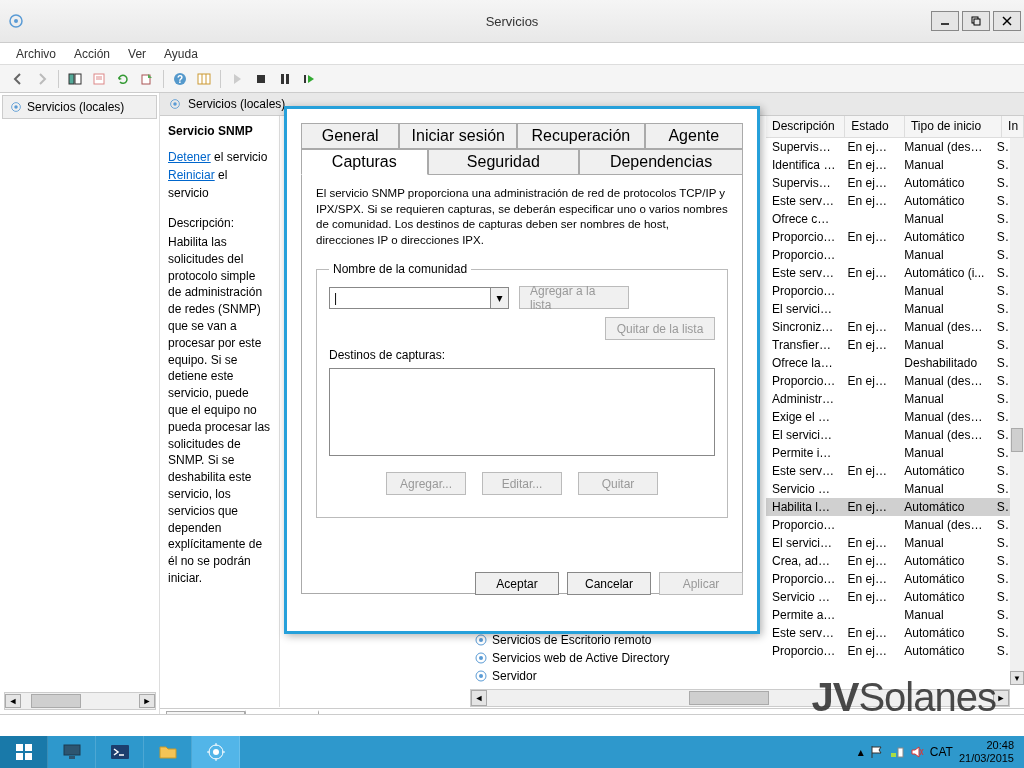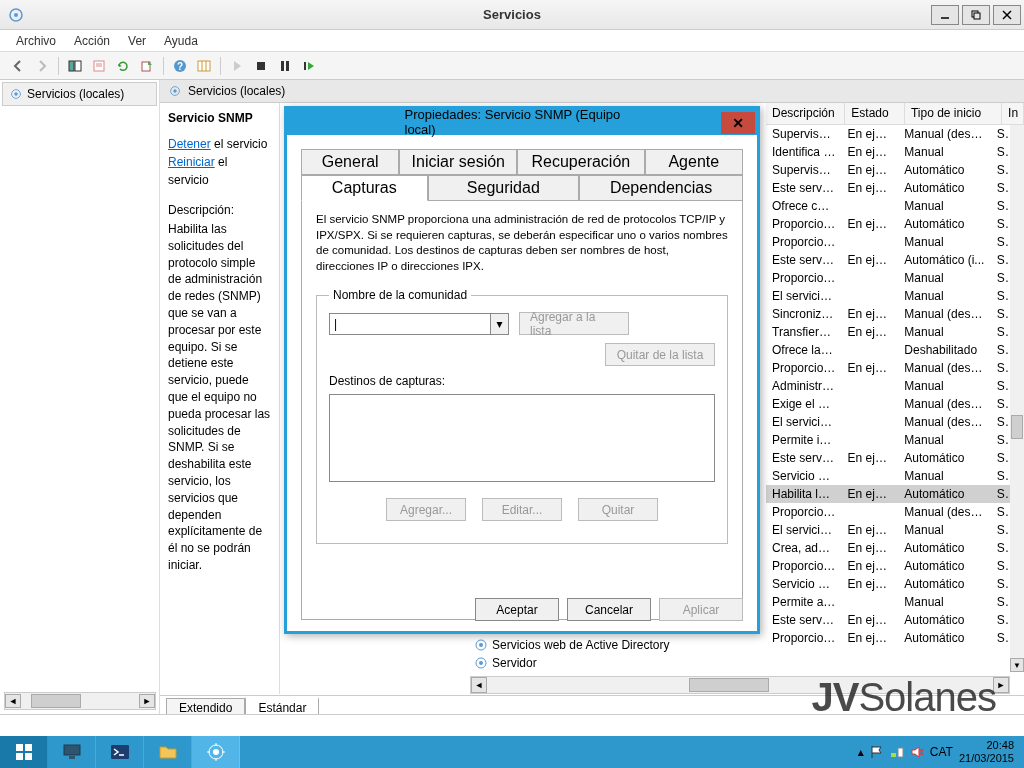--- a/index.html
+++ b/index.html
@@ -1,19 +1,19 @@
 <!DOCTYPE html>
 <html><head>
 <meta charset="utf-8">
 <style>
 * { box-sizing: border-box; margin: 0; padding: 0; }
 body { font-family: "Segoe UI", Tahoma, sans-serif; font-size: 12px; width: 1024px; height: 768px; background: #ffffff; overflow: hidden; position: relative; }
 
 
-.main-titlebar { height: 30px; background: linear-gradient(#f5f5f5, #e8e8e8); border-bottom: 1px solid #ccc; display: flex; align-items: center; position: relative; font-weight: bold; }
+.main-titlebar { height: 43px; background: linear-gradient(#f5f5f5, #e8e8e8); border-bottom: 1px solid #ccc; display: flex; align-items: center; position: relative; }
 .main-titlebar .icon { margin-left: 8px; width: 16px; height: 16px; display: inline-flex; align-items: center; justify-content: center; }
 .main-titlebar .title { position: absolute; left: 50%; transform: translateX(-50%); font-size: 13px; color: #333; }
 .win-controls { margin-left: auto; display: flex; }
 .win-btn { width: 28px; height: 20px; border: 1px solid #888; background: #e5e5e5; display: flex; align-items: center; justify-content: center; font-weight: bold; margin-right: 3px; font-size: 13px; }
 .win-btn svg { width: 10px; height: 10px; }
 
 
 .menubar { height: 22px; background: #fff; border-bottom: 1px solid #ddd; display: flex; align-items: center; padding-left: 8px; gap: 2px; }
 .menubar span { padding: 2px 8px; color: #333; }
 
@@ -496,24 +496,20 @@
     <div class="tabs-bottom" style="position:relative; background:#fff; border-top:1px solid #ccc; padding-top:2px;">
       <div class="tab">Extendido</div>
       <div class="tab active">Estándar</div>
     </div>
   </div>
 </div>
 
 <div class="border-line"></div>
 
 <div class="dialog">
-  <div class="dialog-titlebar">
-    <span class="title">Propiedades: Servicio SNMP (Equipo local)</span>
-    <div class="dialog-close">✕</div>
-  </div>
   <div class="dialog-body">
     <div class="tab-strip">
       <div class="drow">
         <div class="dlg-tab" style="flex:1">General</div>
         <div class="dlg-tab" style="flex:1.2">Iniciar sesión</div>
         <div class="dlg-tab" style="flex:1.3">Recuperación</div>
         <div class="dlg-tab" style="flex:1">Agente</div>
       </div>
       <div class="drow">
         <div class="dlg-tab active" style="flex:1">Capturas</div>

